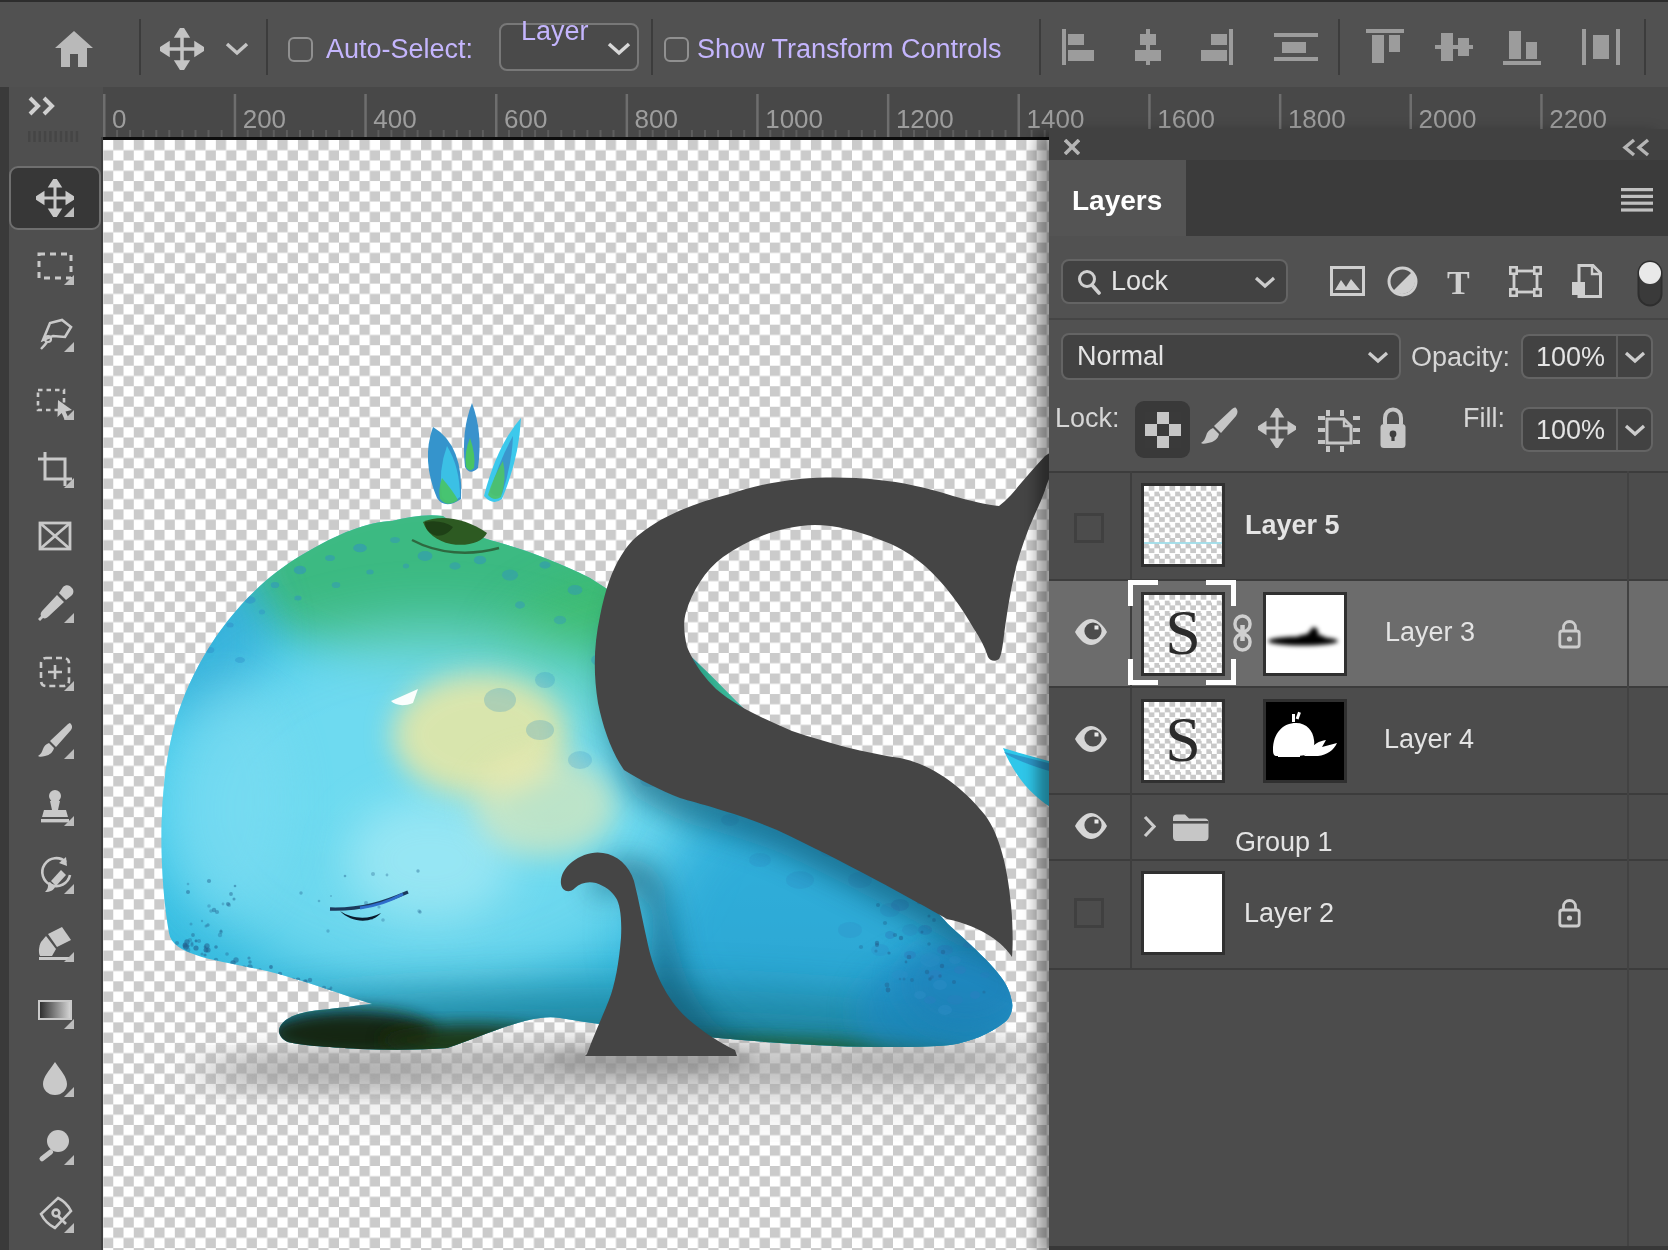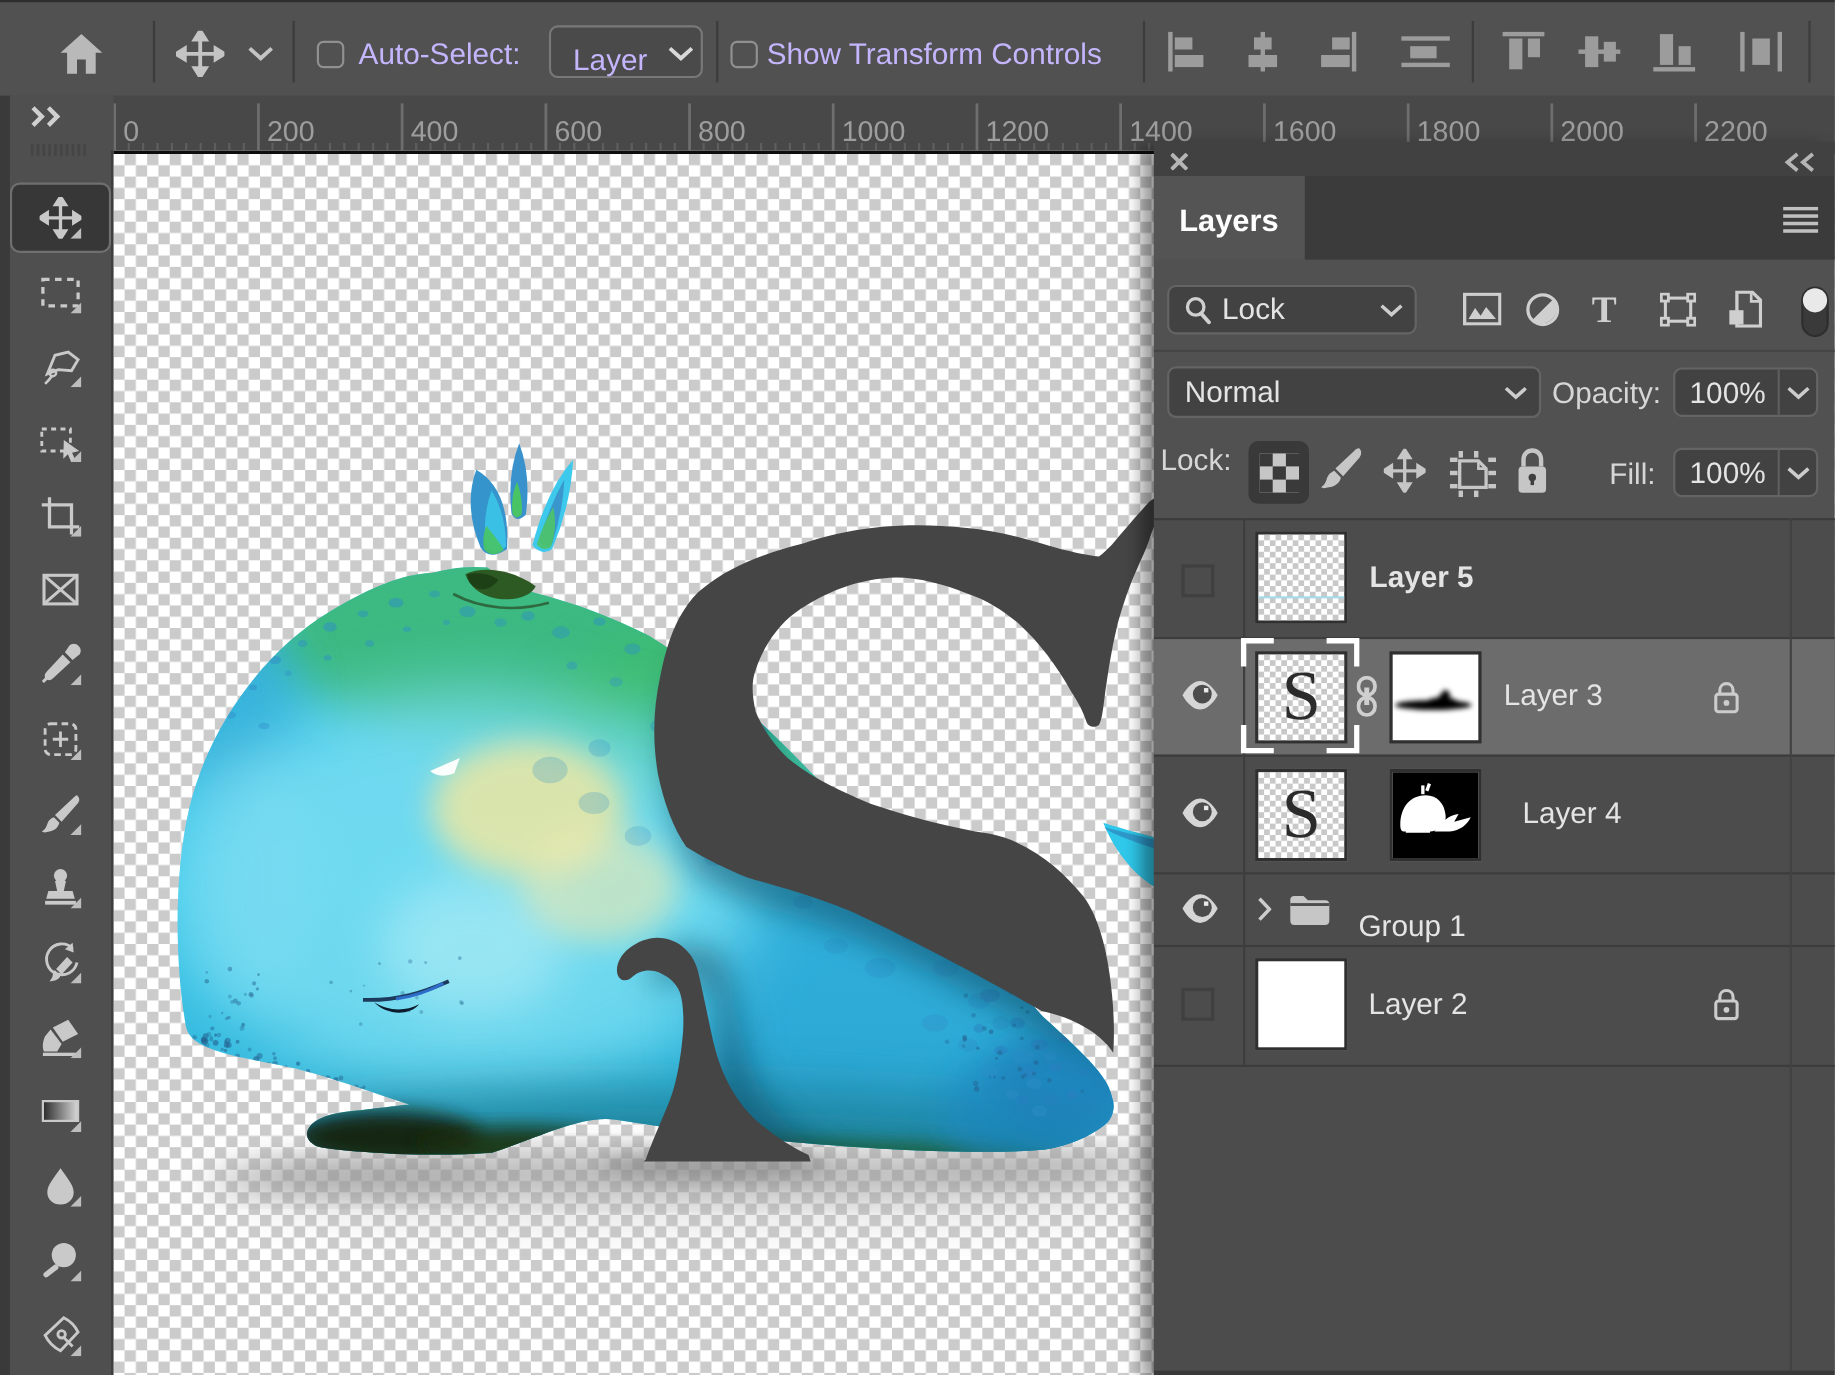--- a/index.html
+++ b/index.html
@@ -45,21 +45,21 @@
         <path d="M44 21 L36 16 L36 26 Z"></path>
     </g>
   </svg>
   <svg class="abs" style="left:225px;top:40px" width="24" height="14" viewBox="0 0 24 14">
     <path d="M2 2 L12 11 L22 2" stroke="#c4c4c4" stroke-width="3.5" fill="none"></path>
   </svg>
   <div class="obdiv" style="left:266px"></div>
   <div class="obcheck" style="left:288px;top:35px"></div>
   <div class="obtext" style="left:326px;top:34px">Auto-Select:</div>
   <div class="combo" style="left:499px;top:21px;width:140px;height:48px;background:#4a4a4a;border-color:#787878;"></div>
-  <div class="obtext" style="left:521px;top:40px">Layer</div>
+  <div class="obtext" style="left:521px;top:16px">Layer</div>
   <svg class="abs" style="left:607px;top:40px" width="24" height="14" viewBox="0 0 24 14">
     <path d="M2 2 L12 11 L22 2" stroke="#d8d8d8" stroke-width="3.5" fill="none"></path>
   </svg>
   <div class="obdiv" style="left:651px"></div>
   <div class="obcheck" style="left:664px;top:35px"></div>
   <div class="obtext" style="left:697px;top:34px">Show Transform Controls</div>
   <div class="obdiv" style="left:1039px"></div>
 
   <svg class="abs" style="left:1060px;top:25px" width="40" height="40" viewBox="0 0 40 40">
     <rect x="2" y="2" width="4" height="36" fill="#9c9c9c"></rect>
@@ -800,21 +800,21 @@
       </g>
       <path d="M9 9 L26 9 L33 16 L33 33 L9 33 Z" fill="none" stroke="#c6c6c6" stroke-width="3"></path>
       <path d="M26 9 L26 16 L33 16" fill="none" stroke="#c6c6c6" stroke-width="2.4"></path>
     </svg>
   <svg class="abs" style="left:330px;top:277px" width="28" height="44" viewBox="0 0 28 44">
       <path d="M6 18 L6 12 C6 7 9.5 3.5 14 3.5 C18.5 3.5 22 7 22 12 L22 18" fill="none" stroke="#c6c6c6" stroke-width="4"></path>
       <rect x="1.5" y="18" width="25" height="24" rx="3.5" fill="#c6c6c6"></rect>
       <circle cx="14" cy="28" r="3.4" fill="#3f3f3f"></circle>
       <rect x="12.4" y="28" width="3.2" height="7" fill="#3f3f3f"></rect>
     </svg>
-  <div class="ltext" style="left:414px;top:276px;color:#d6d6d6;margin-top:13px;">Fill:</div>
+  <div class="ltext" style="left:414px;top:276px;color:#d6d6d6;">Fill:</div>
   <div class="combo" style="left:472px;top:278px;width:132px;height:45px;"></div>
   <div class="ltext" style="left:487px;top:288px;">100%</div>
   <div class="abs" style="left:567px;top:280px;width:2px;height:41px;background:#5e5e5e;"></div>
   <svg class="abs" style="left:575px;top:295px" width="22" height="13" viewBox="0 0 22 13">
       <path d="M2 2 L11 10 L20 2" stroke="#cccccc" stroke-width="3.2" fill="none"></path>
     </svg>
   <div class="abs" style="left:0;top:342px;width:619px;height:775px;background:#4c4c4c;"></div>
   <div class="abs" style="left:0;top:450px;width:619px;height:107px;background:#6c6c6c;"></div>
   <div class="rowsep" style="top:342px;background:#3c3c3c;"></div>
   <div class="rowsep" style="top:450px;background:#3c3c3c;"></div>
@@ -863,21 +863,21 @@
           <ellipse cx="45" cy="43" rx="14" ry="4" fill="#000"></ellipse>
           <path d="M47 32 C51 32 53 36 52 40 L39 42 Z" fill="#000"></path>
         </g>
         <defs>
           <filter id="lb3" x="-30%" y="-200%" width="160%" height="500%">
             <feGaussianBlur stdDeviation="2.2"></feGaussianBlur>
           </filter>
         </defs>
       </svg>
     </div>
-  <div class="ltext" style="left:318px;top:490px;">Layer 3</div>
+  <div class="ltext" style="left:336px;top:490px;">Layer 3</div>
   <svg class="abs" style="left:509px;top:490px" width="23" height="30" viewBox="0 0 23 30">
       <path d="M5.5 12 L5.5 8.5 C5.5 5 8 2.5 11.5 2.5 C15 2.5 17.5 5 17.5 8.5 L17.5 12" fill="none" stroke="#cccccc" stroke-width="2.8"></path>
       <rect x="1.8" y="12" width="19.4" height="16" rx="2.5" fill="none" stroke="#cccccc" stroke-width="2.8"></rect>
       <circle cx="11.5" cy="20" r="2.6" fill="#cccccc"></circle>
     </svg>
   <svg class="abs" style="left:25px;top:596px" width="34" height="28" viewBox="0 0 34 28">
       <path d="M1 14 C6 5 12 1 17 1 C22 1 28 5 33 14 C28 23 22 27 17 27 C12 27 6 23 1 14 Z" fill="#d6d6d6"></path>
       <circle cx="19" cy="13" r="8.6" fill="#4c4c4c"></circle>
       <rect x="20.5" y="7.5" width="4" height="4" fill="#e8e8e8"></rect>
     </svg>

